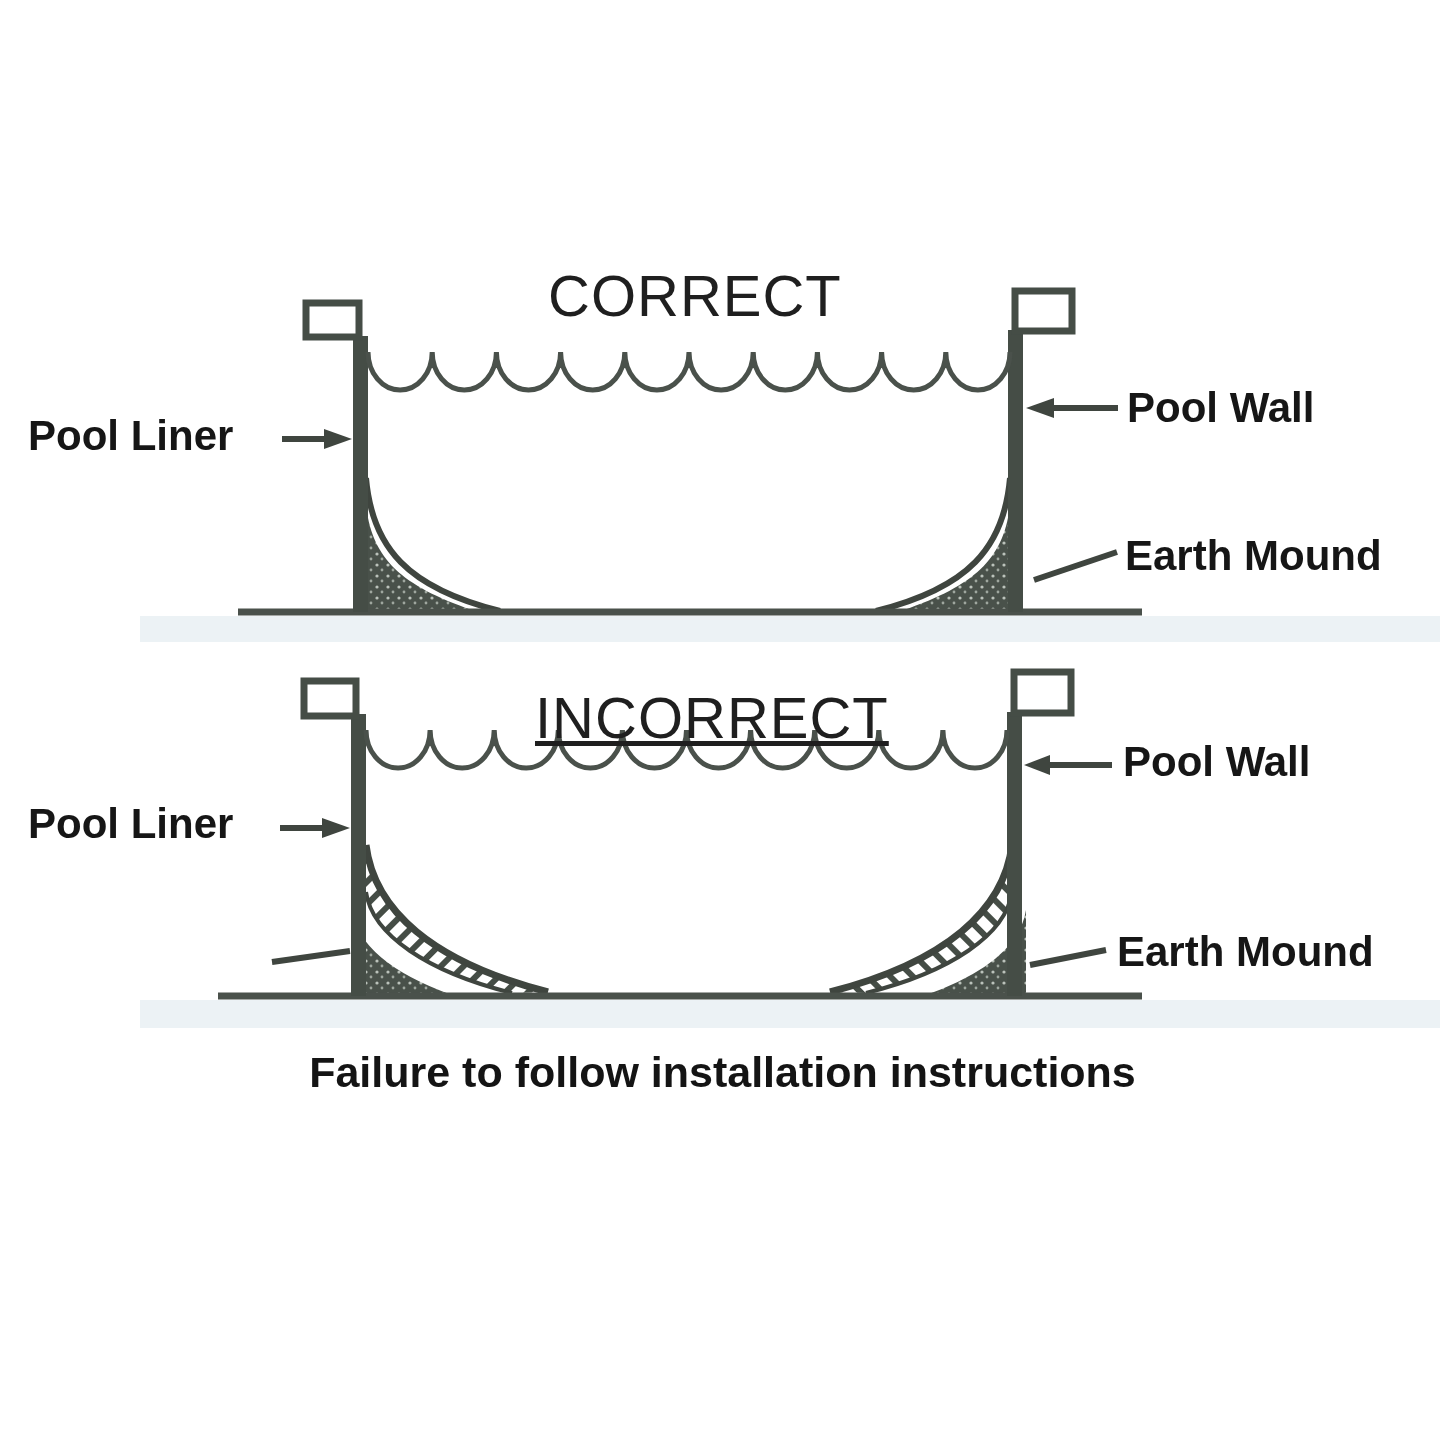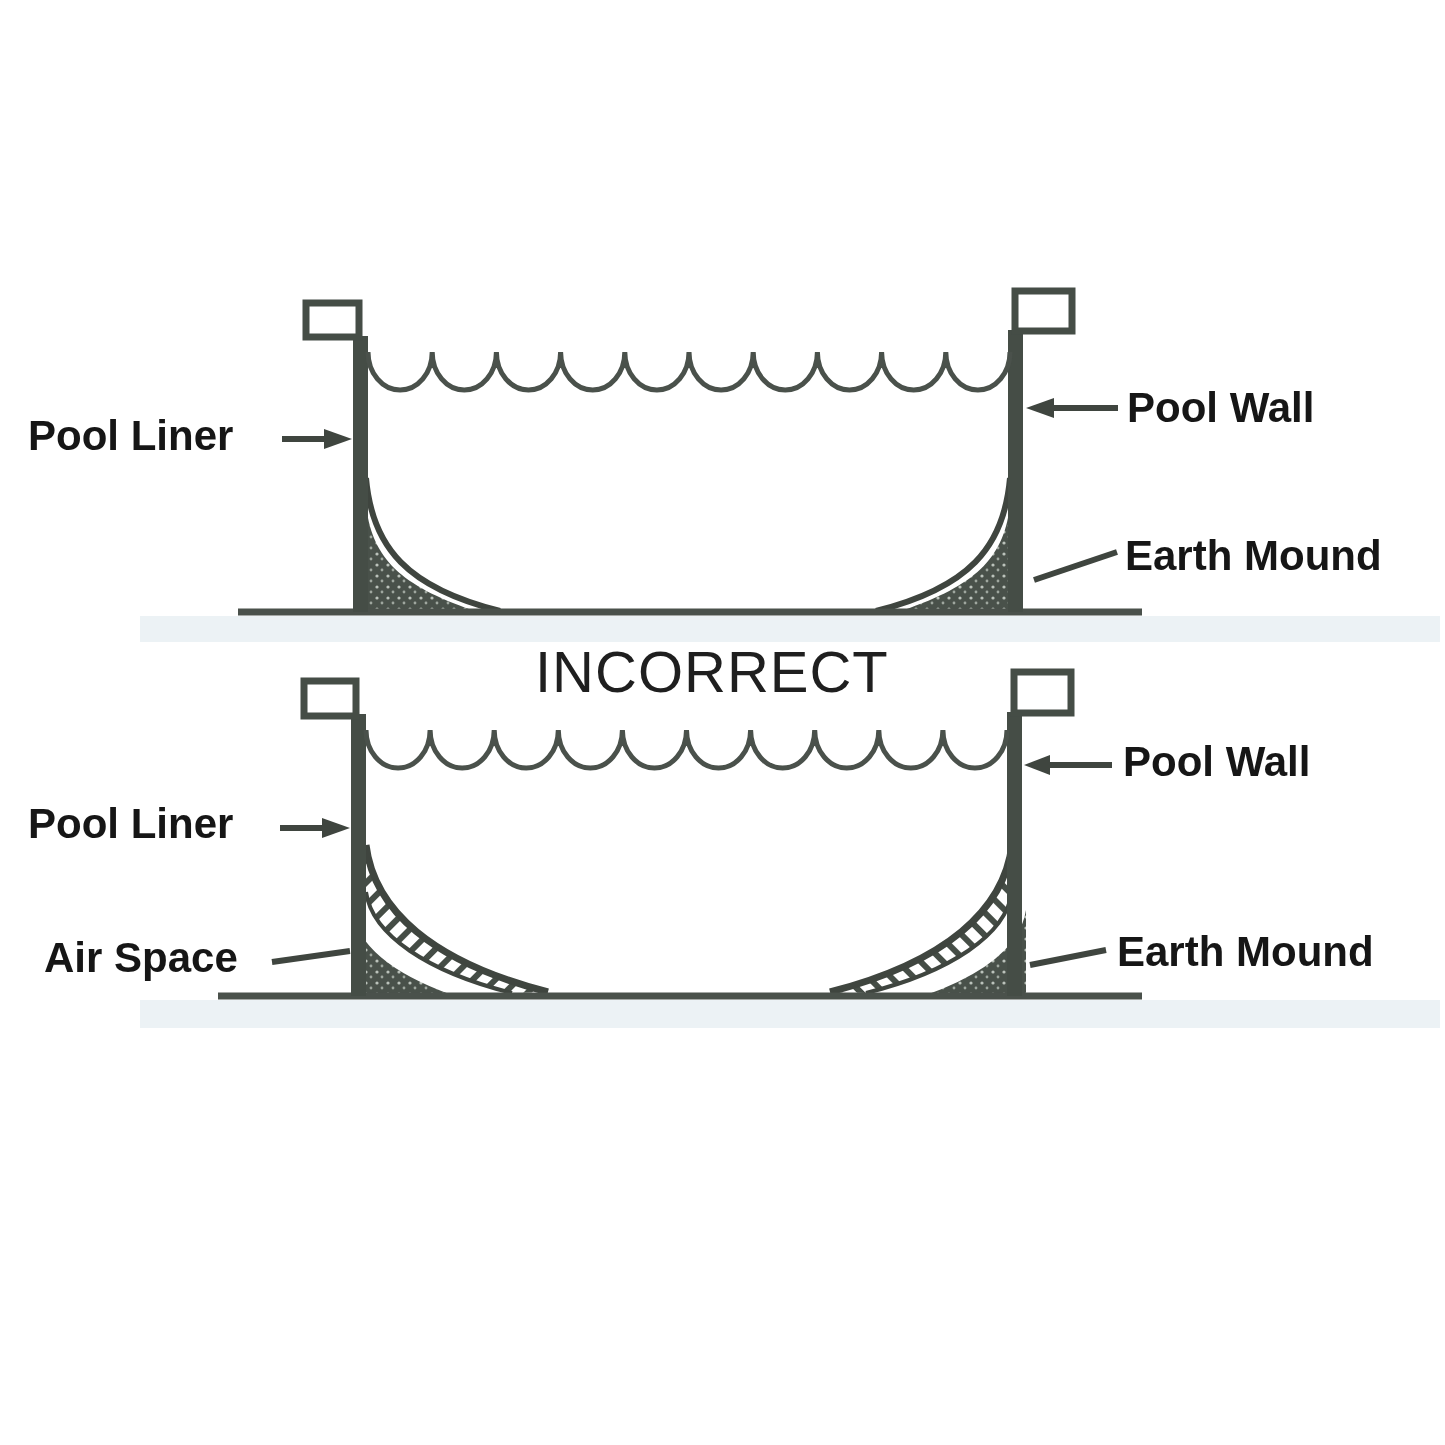--- a/index.html
+++ b/index.html
@@ -130,24 +130,25 @@
       </g>
       <line x1="272" y1="962" x2="350" y2="951" stroke="#3f453f" stroke-width="6"></line>
       <g>
         <line x1="1112" y1="765" x2="1044" y2="765" stroke="#3f453f" stroke-width="6"></line>
         <polygon points="1024,765 1050,755 1050,775" fill="#3f453f"></polygon>
       </g>
       <line x1="1106" y1="950" x2="1030" y2="965" stroke="#3f453f" stroke-width="6"></line>
     </g>
   </svg>
 
+  <div class="dtitle" style="left:548px; top:262px;">CORRECT</div>
   <div class="dlabel" style="left:28px; top:412px;">Pool Liner</div>
   <div class="dlabel" style="left:1127px; top:384px;">Pool Wall</div>
   <div class="dlabel" style="left:1125px; top:532px;">Earth Mound</div>
 
-  <div class="dtitle" style="left:535px; top:638px;">INCORRECT</div>
+  <div class="dtitle" style="left:535px; top:684px;text-decoration:underline;">INCORRECT</div>
   <div class="dlabel" style="left:28px; top:800px;">Pool Liner</div>
-  <div class="dlabel" style="left:44px; top:934px;">Air Space</div>
   <div class="dlabel" style="left:1123px; top:738px;">Pool Wall</div>
   <div class="dlabel" style="left:1117px; top:928px;">Earth Mound</div>
 
+  <div class="caption-line" style="top:1048px;">Failure to follow installation instructions</div>
 
 </div>
 
 </body></html>

